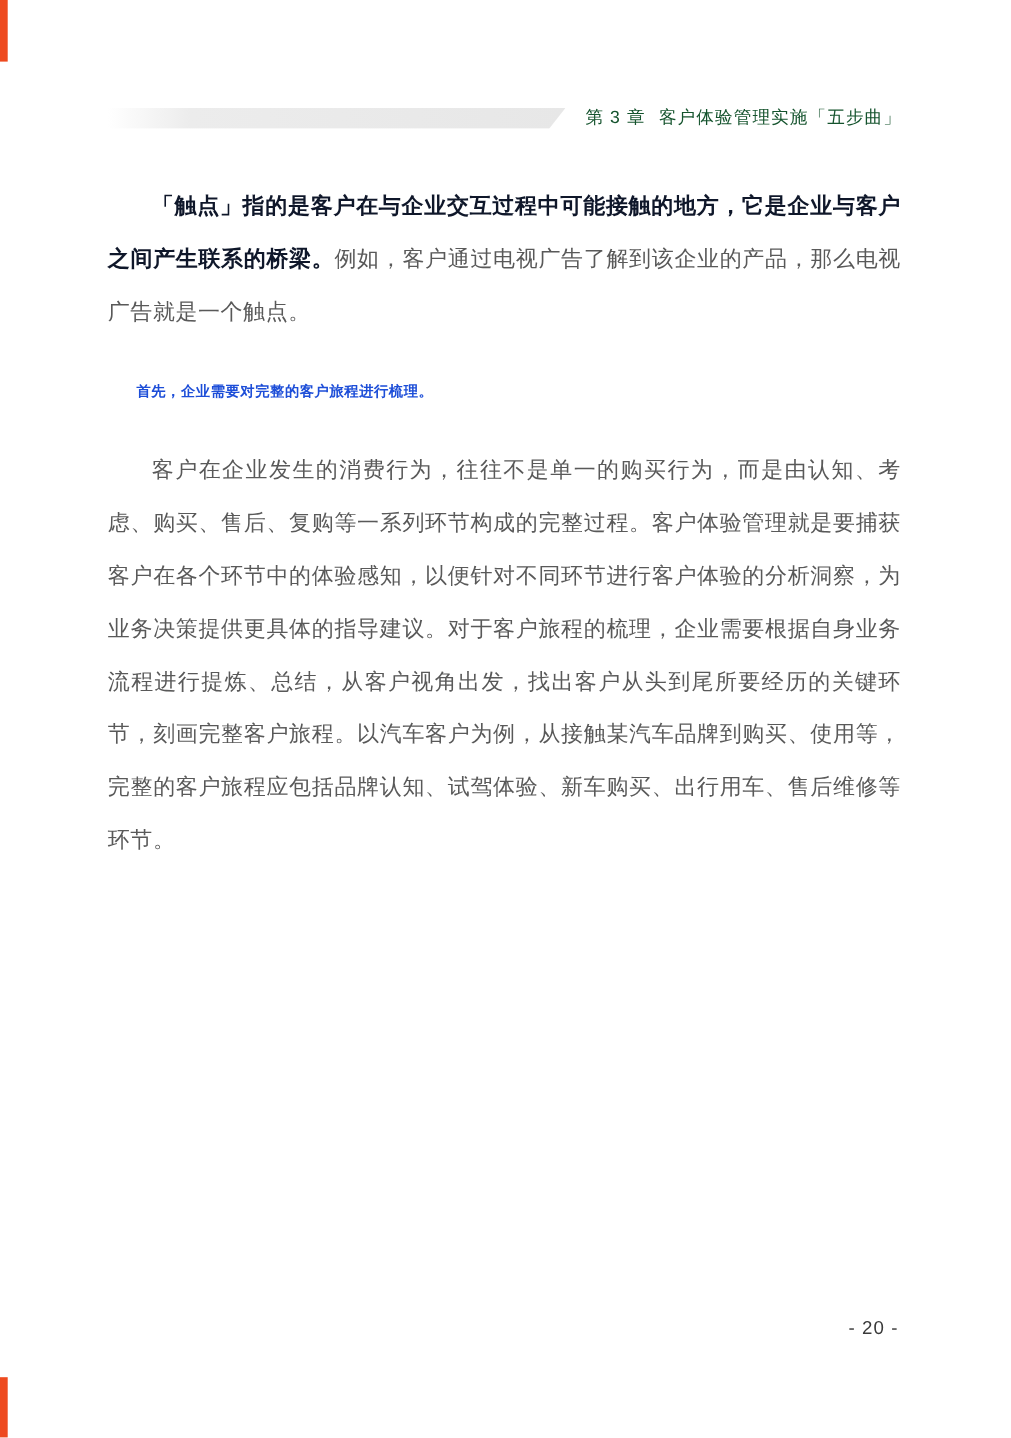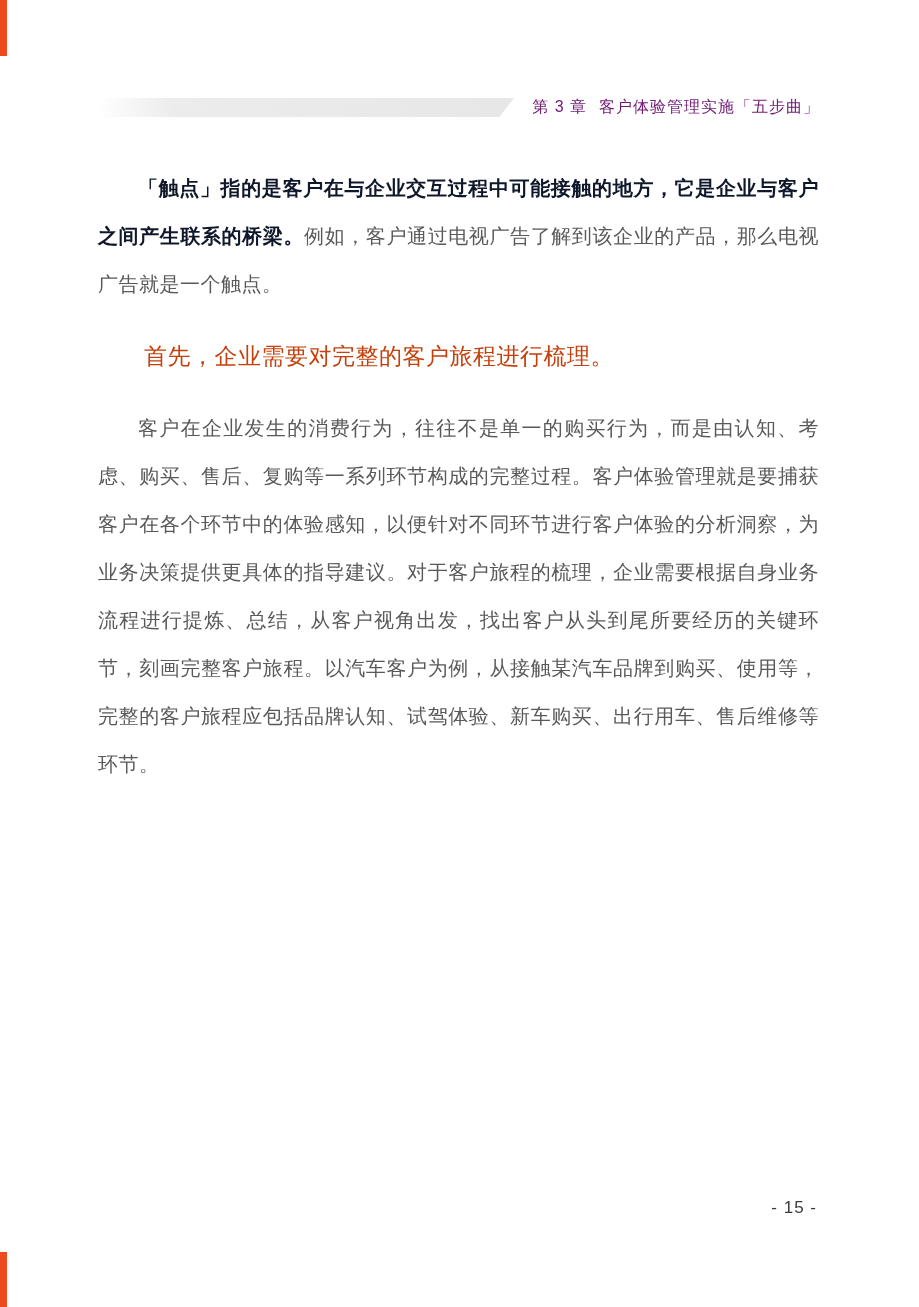--- a/index.html
+++ b/index.html
@@ -35,21 +35,21 @@
     flex: 1 1 auto;
     height: 19px;
     background: linear-gradient(90deg, #ffffff 0%, #ececec 18%, #e7e7e7 100%);
     clip-path: polygon(0 0, 100% 0, calc(100% - 15px) 100%, 0 100%);
   }
   .header-text {
     flex: 0 0 auto;
     white-space: nowrap;
     margin-left: 18px;
     font-size: 16px;
-    color: #701a75;
+    color: #14532d;
     letter-spacing: 1px;
   }
   .header-text .chapter-label { margin-right: 12px; }
 
   .content {
     position: absolute;
     top: 164px;
     left: 98px;
     width: 721px;
     font-size: 20px;
@@ -61,23 +61,23 @@
   }
   .content .block {
     margin: 0 0 24px 0;
     text-indent: 2em;
   }
   .content p.paragraph strong {
     font-weight: bold;
     color: #0f172a;
   }
   .content h3.heading {
-    font-size: 23px;
-    font-weight: normal;
-    color: #c2410c;
+    font-size: 13px;
+    font-weight: bold;
+    color: #1d4ed8;
     margin: 0 0 24px 0;
     text-indent: 2em;
   }
 
   .page-number {
     position: absolute;
     top: 1198px;
     right: 102px;
     font-size: 17px;
     color: #3a3a3a;
@@ -98,15 +98,15 @@
       <span class="chapter-label">第 3 章</span><span class="chapter-title">客户体验管理实施「五步曲」</span>
     </div>
   </div>
 
   <div class="content">
       <p class="block paragraph"><strong>「触点」指的是客户在与企业交互过程中可能接触的地方，它是企业与客户之间产生联系的桥梁。</strong><span>例如，客户通过电视广告了解到该企业的产品，那么电视广告就是一个触点。</span></p>
       <h3 class="block heading">首先，企业需要对完整的客户旅程进行梳理。</h3>
       <p class="block paragraph"><span>客户在企业发生的消费行为，往往不是单一的购买行为，而是由认知、考虑、购买、售后、复购等一系列环节构成的完整过程。客户体验管理就是要捕获客户在各个环节中的体验感知，以便针对不同环节进行客户体验的分析洞察，为业务决策提供更具体的指导建议。对于客户旅程的梳理，企业需要根据自身业务流程进行提炼、总结，从客户视角出发，找出客户从头到尾所要经历的关键环节，刻画完整客户旅程。以汽车客户为例，从接触某汽车品牌到购买、使用等，完整的客户旅程应包括品牌认知、试驾体验、新车购买、出行用车、售后维修等环节。</span></p>
     </div>
 
-  <div class="page-number">- 15 -</div>
+  <div class="page-number">- 20 -</div>
 
 </div>
 
 </body></html>

